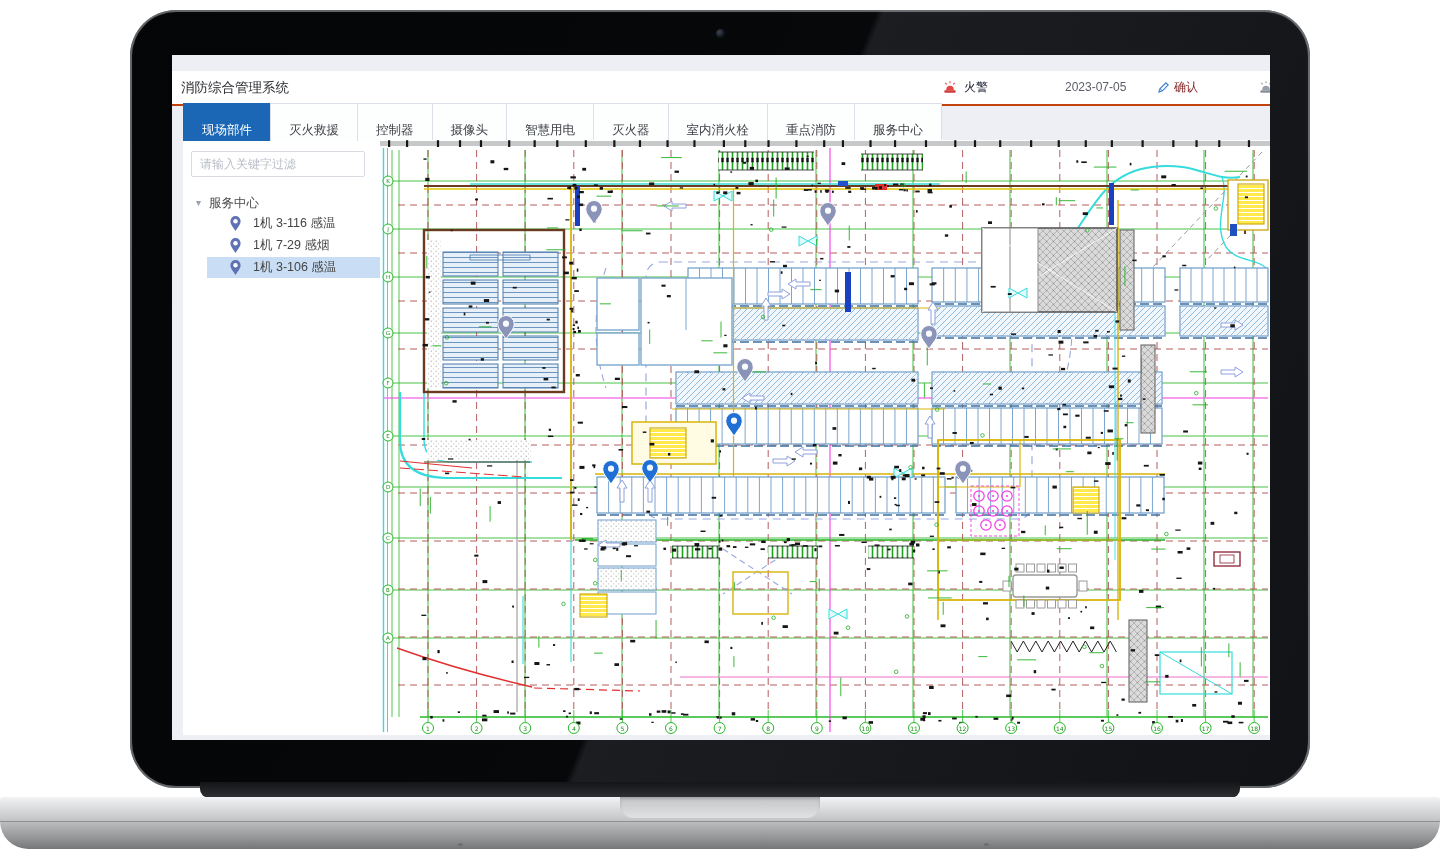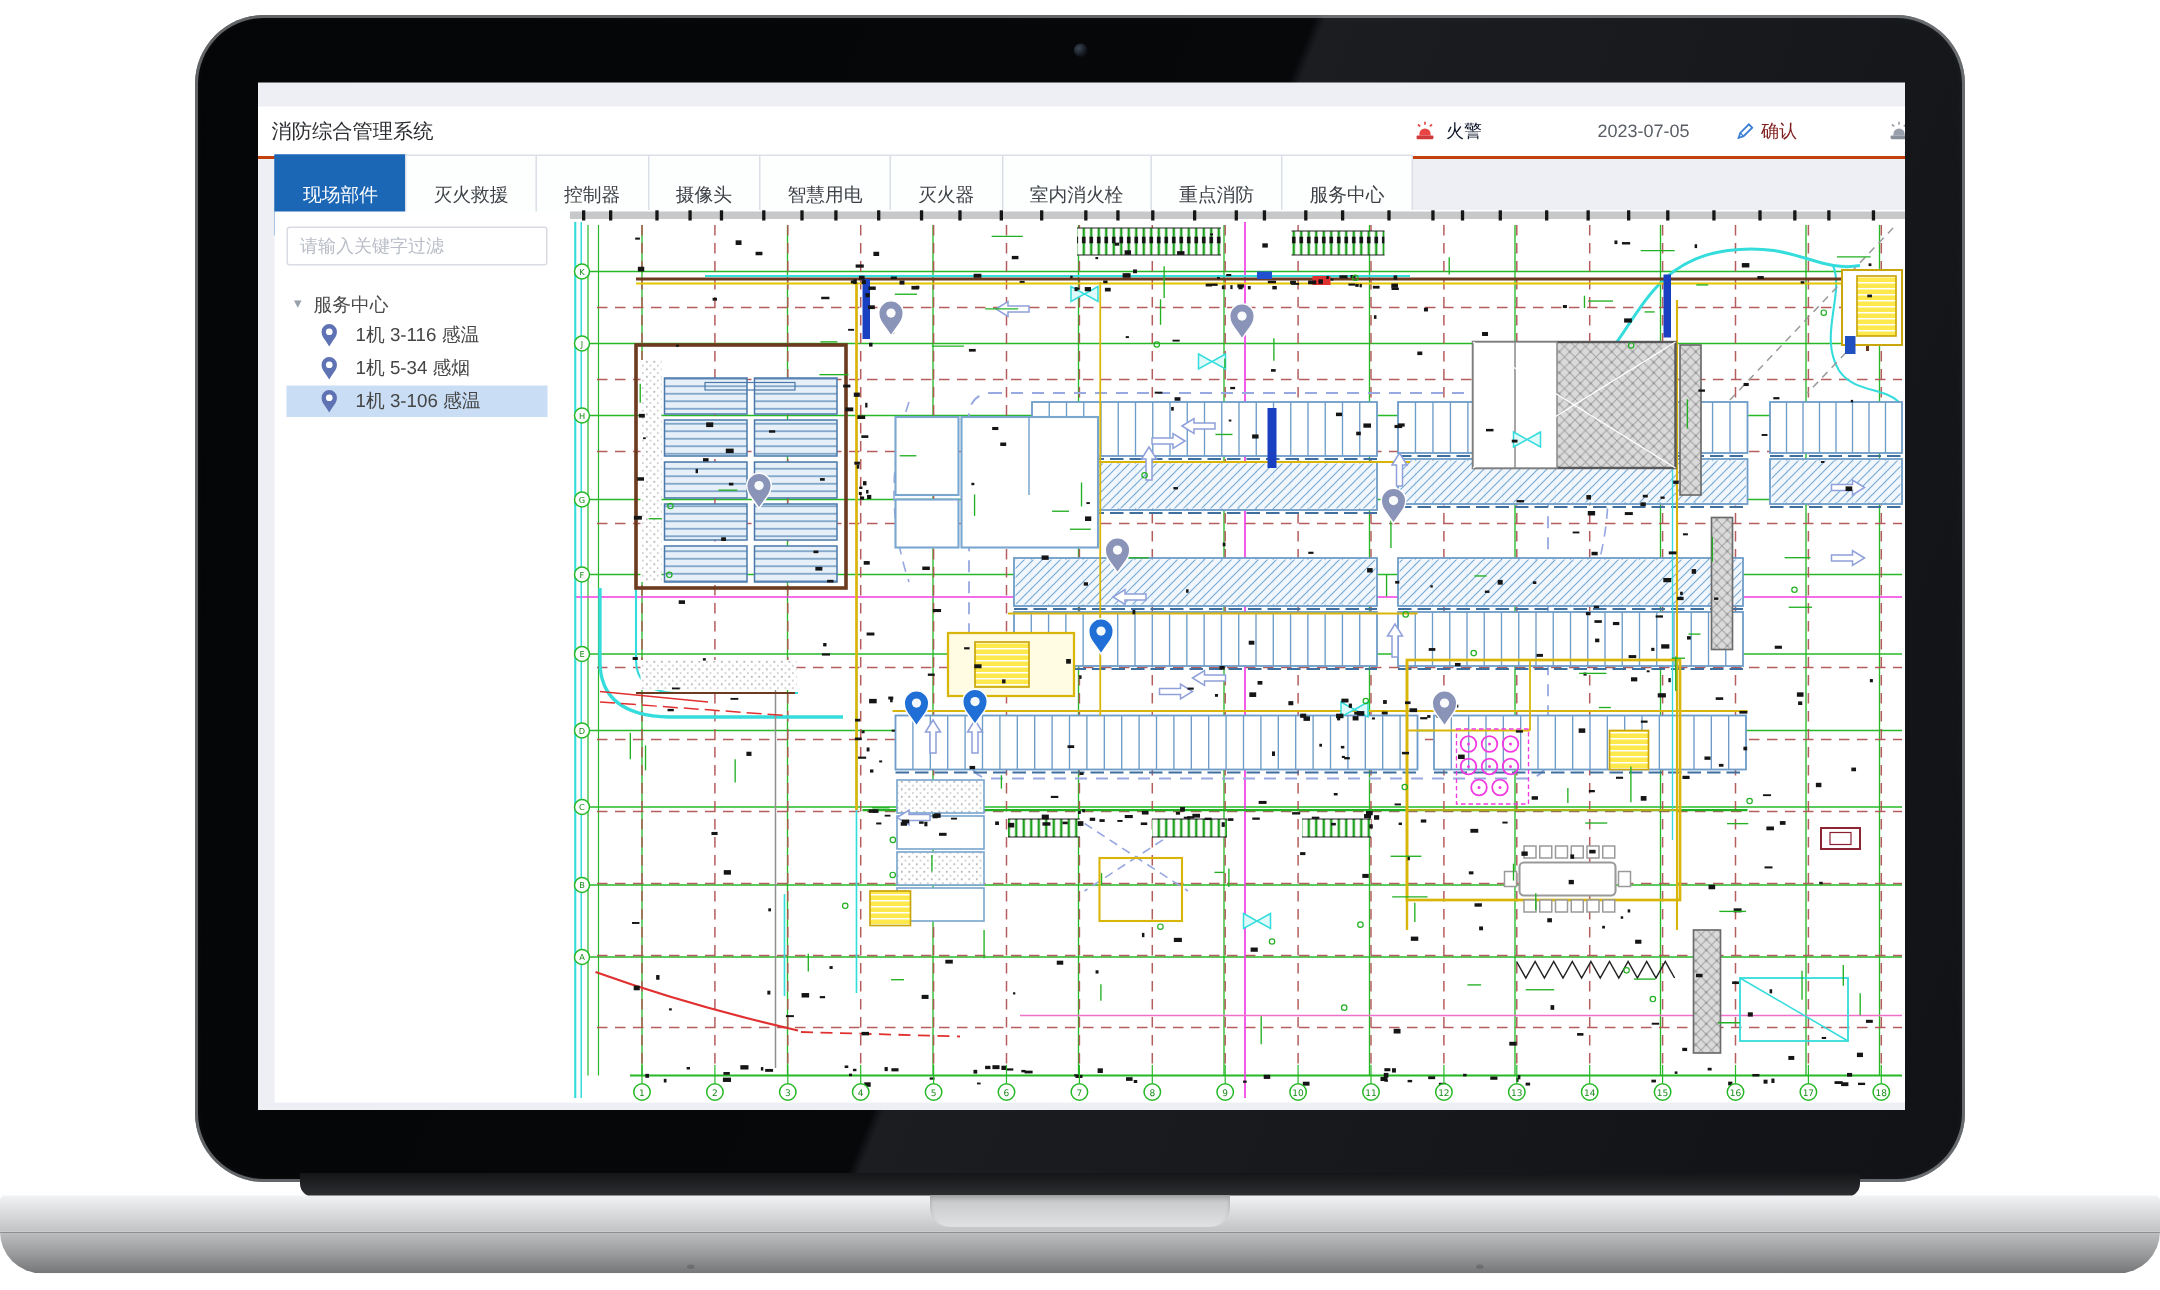--- a/index.html
+++ b/index.html
@@ -38,21 +38,21 @@
   .tab:first-child{margin-left:0;}
   .tab.active{background:#1b66b5;border-color:#1b66b5;color:#fff;}
   
   .sidebar{position:absolute;left:11px;top:86px;width:208px;height:594px;background:#fff;}
   .filter-input{position:absolute;left:8px;top:10px;width:156px;height:24px;border:1px solid #d8dbe2;
     border-radius:2px;font-size:12px;color:#333;padding:0 8px;outline:none;font-family:"Liberation Sans",sans-serif;}
   .filter-input::placeholder{color:#b9bdc7;}
   .tree-root{position:absolute;left:0;top:52px;height:20px;line-height:20px;padding-left:26px;
     font-size:12.5px;color:#4a4a4a;cursor:pointer;width:166px;}
   .caret{position:absolute;left:13px;top:0;font-size:10px;color:#98a0ac;}
-  .tree-items{position:absolute;left:0;top:72px;width:192px;}
+  .tree-items{position:absolute;left:16px;top:72px;width:192px;}
   .tree-item{position:relative;height:21px;line-height:21px;margin:0 10px 1px 8px;padding-left:46px;
     font-size:12.5px;color:#454545;cursor:pointer;white-space:nowrap;}
   .tree-item.selected{background:#c9def5;}
   .tree-pin{position:absolute;left:22px;top:2px;width:13px;height:17px;}
   
   .plan{position:absolute;left:208px;top:85px;width:890px;height:595px;background:#fff;cursor:grab;}
   .plan svg{display:block;width:890px;height:595px;}
 </style>
 </head>
 <body>
@@ -117,21 +117,21 @@
             <path d="M7,17 C3.5,11.5 1.5,9.8 1.5,6.5 A5.5,5.5 0 1 1 12.5,6.5 C12.5,9.8 10.5,11.5 7,17 Z" fill="#5e72b4"></path>
             <circle cx="7" cy="6.5" r="2.4" fill="#fff"></circle>
           </svg>
           <span>1机 3-116 感温</span>
         </div>
         <div class="tree-item">
           <svg class="tree-pin" viewBox="0 0 14 18">
             <path d="M7,17 C3.5,11.5 1.5,9.8 1.5,6.5 A5.5,5.5 0 1 1 12.5,6.5 C12.5,9.8 10.5,11.5 7,17 Z" fill="#5e72b4"></path>
             <circle cx="7" cy="6.5" r="2.4" fill="#fff"></circle>
           </svg>
-          <span>1机 5-34 感烟</span>
+          <span>1机 7-29 感烟</span>
         </div>
         <div class="tree-item selected">
           <svg class="tree-pin" viewBox="0 0 14 18">
             <path d="M7,17 C3.5,11.5 1.5,9.8 1.5,6.5 A5.5,5.5 0 1 1 12.5,6.5 C12.5,9.8 10.5,11.5 7,17 Z" fill="#5e72b4"></path>
             <circle cx="7" cy="6.5" r="2.4" fill="#fff"></circle>
           </svg>
           <span>1机 3-106 感温</span>
         </div>
       </div>
     </div>

